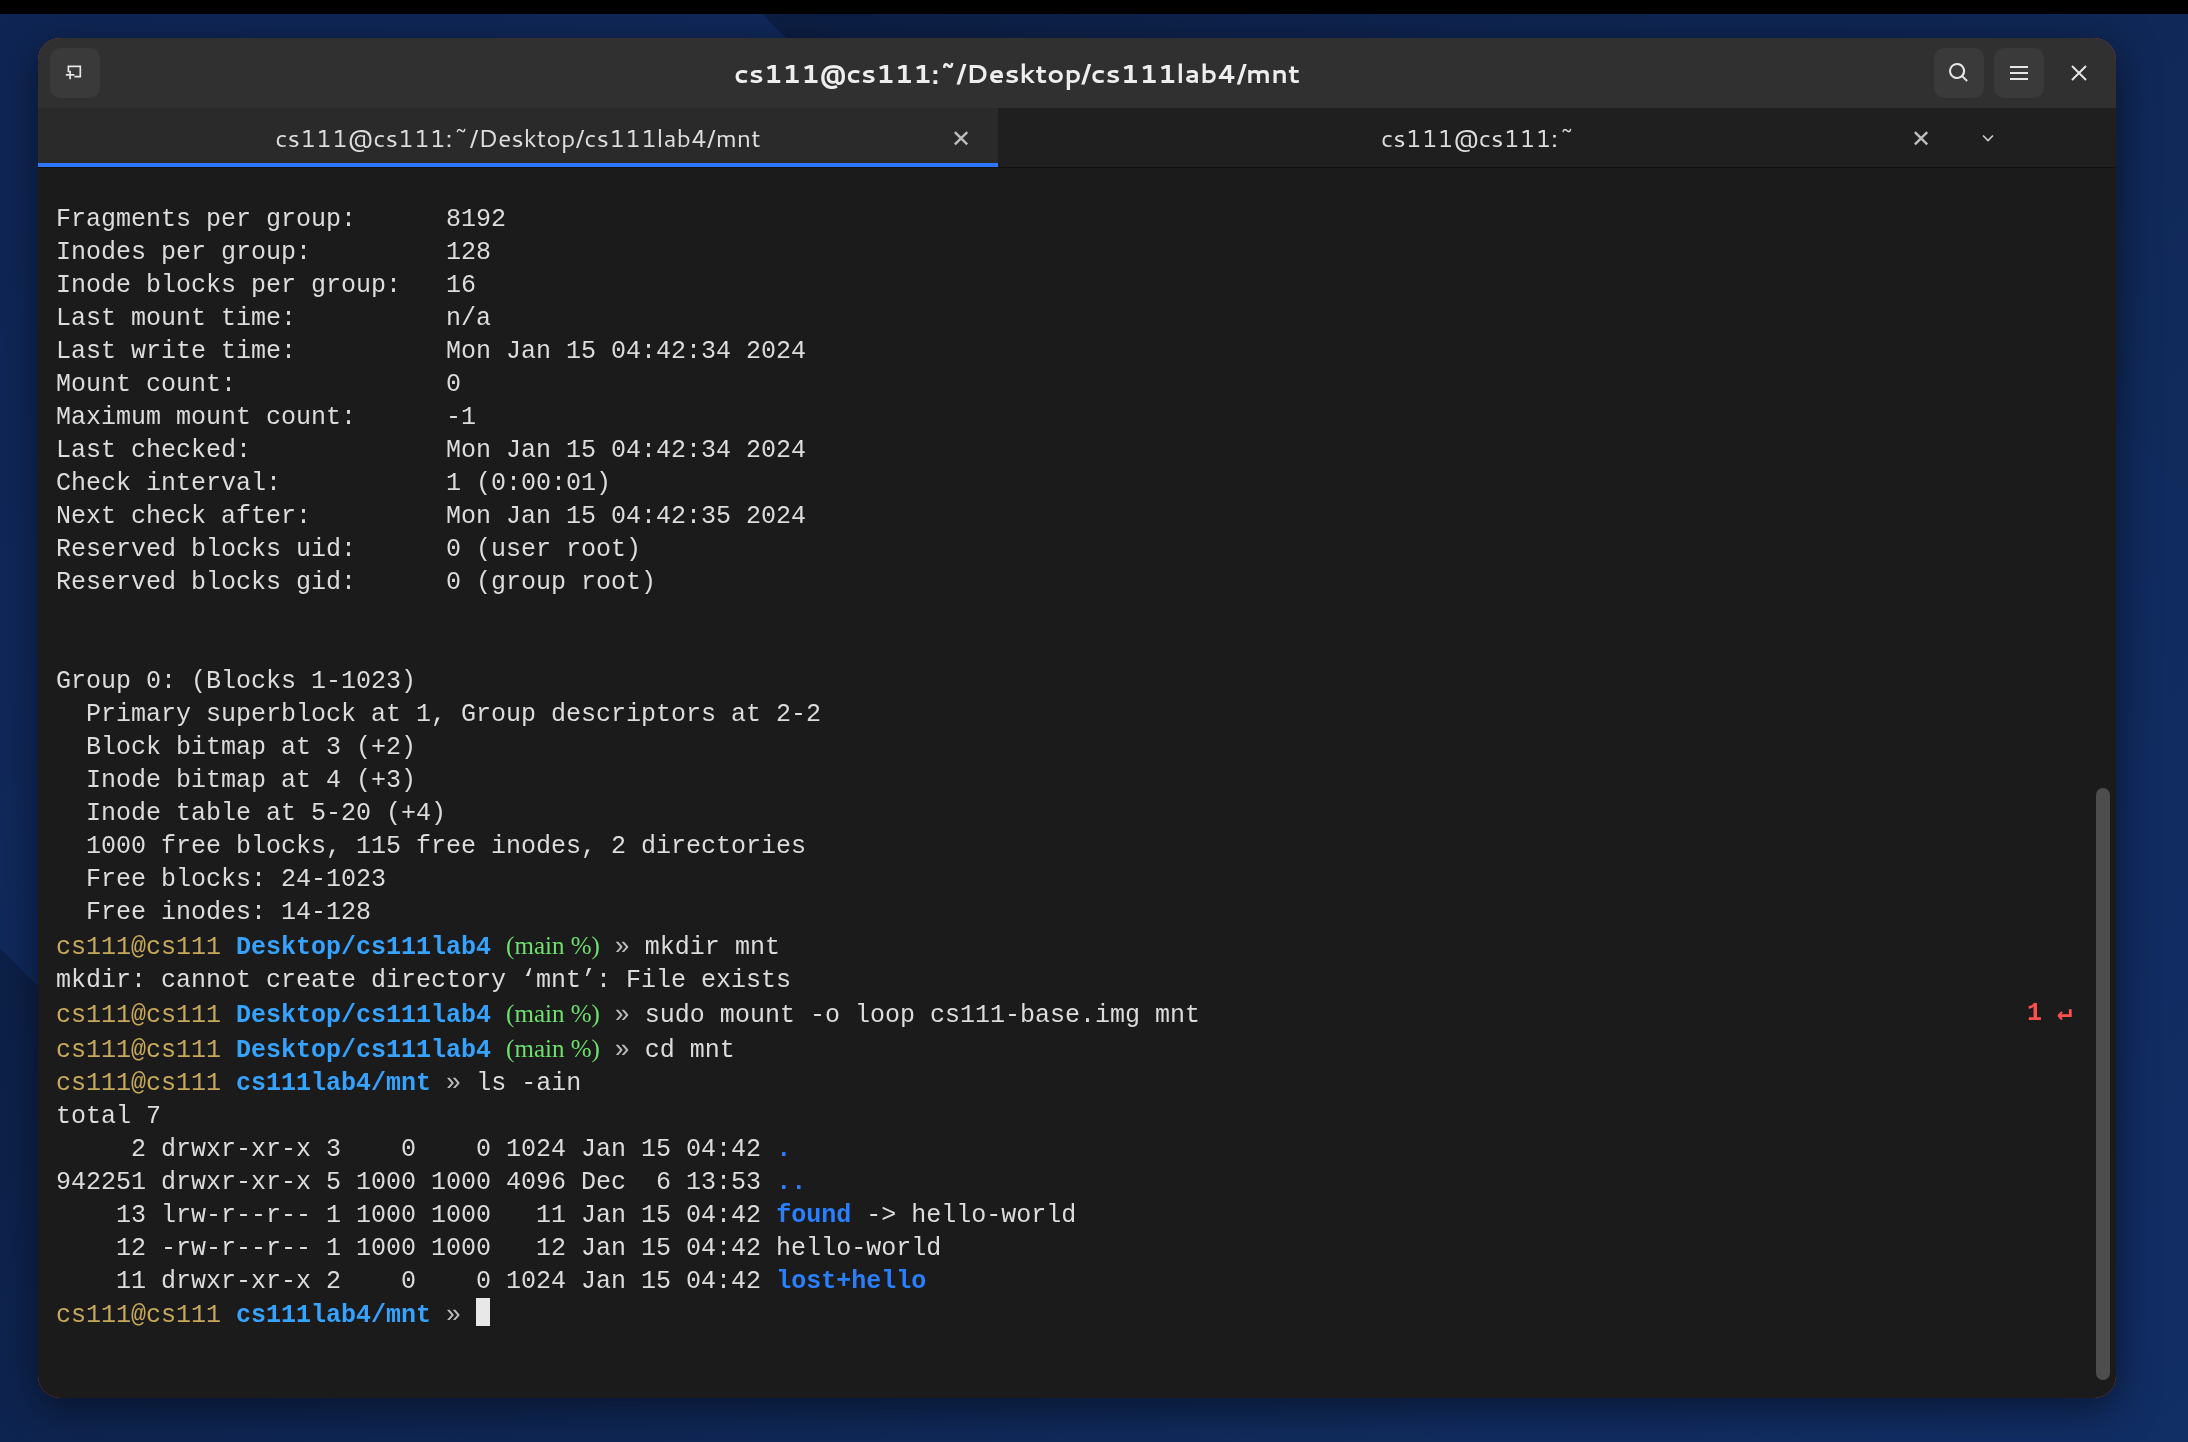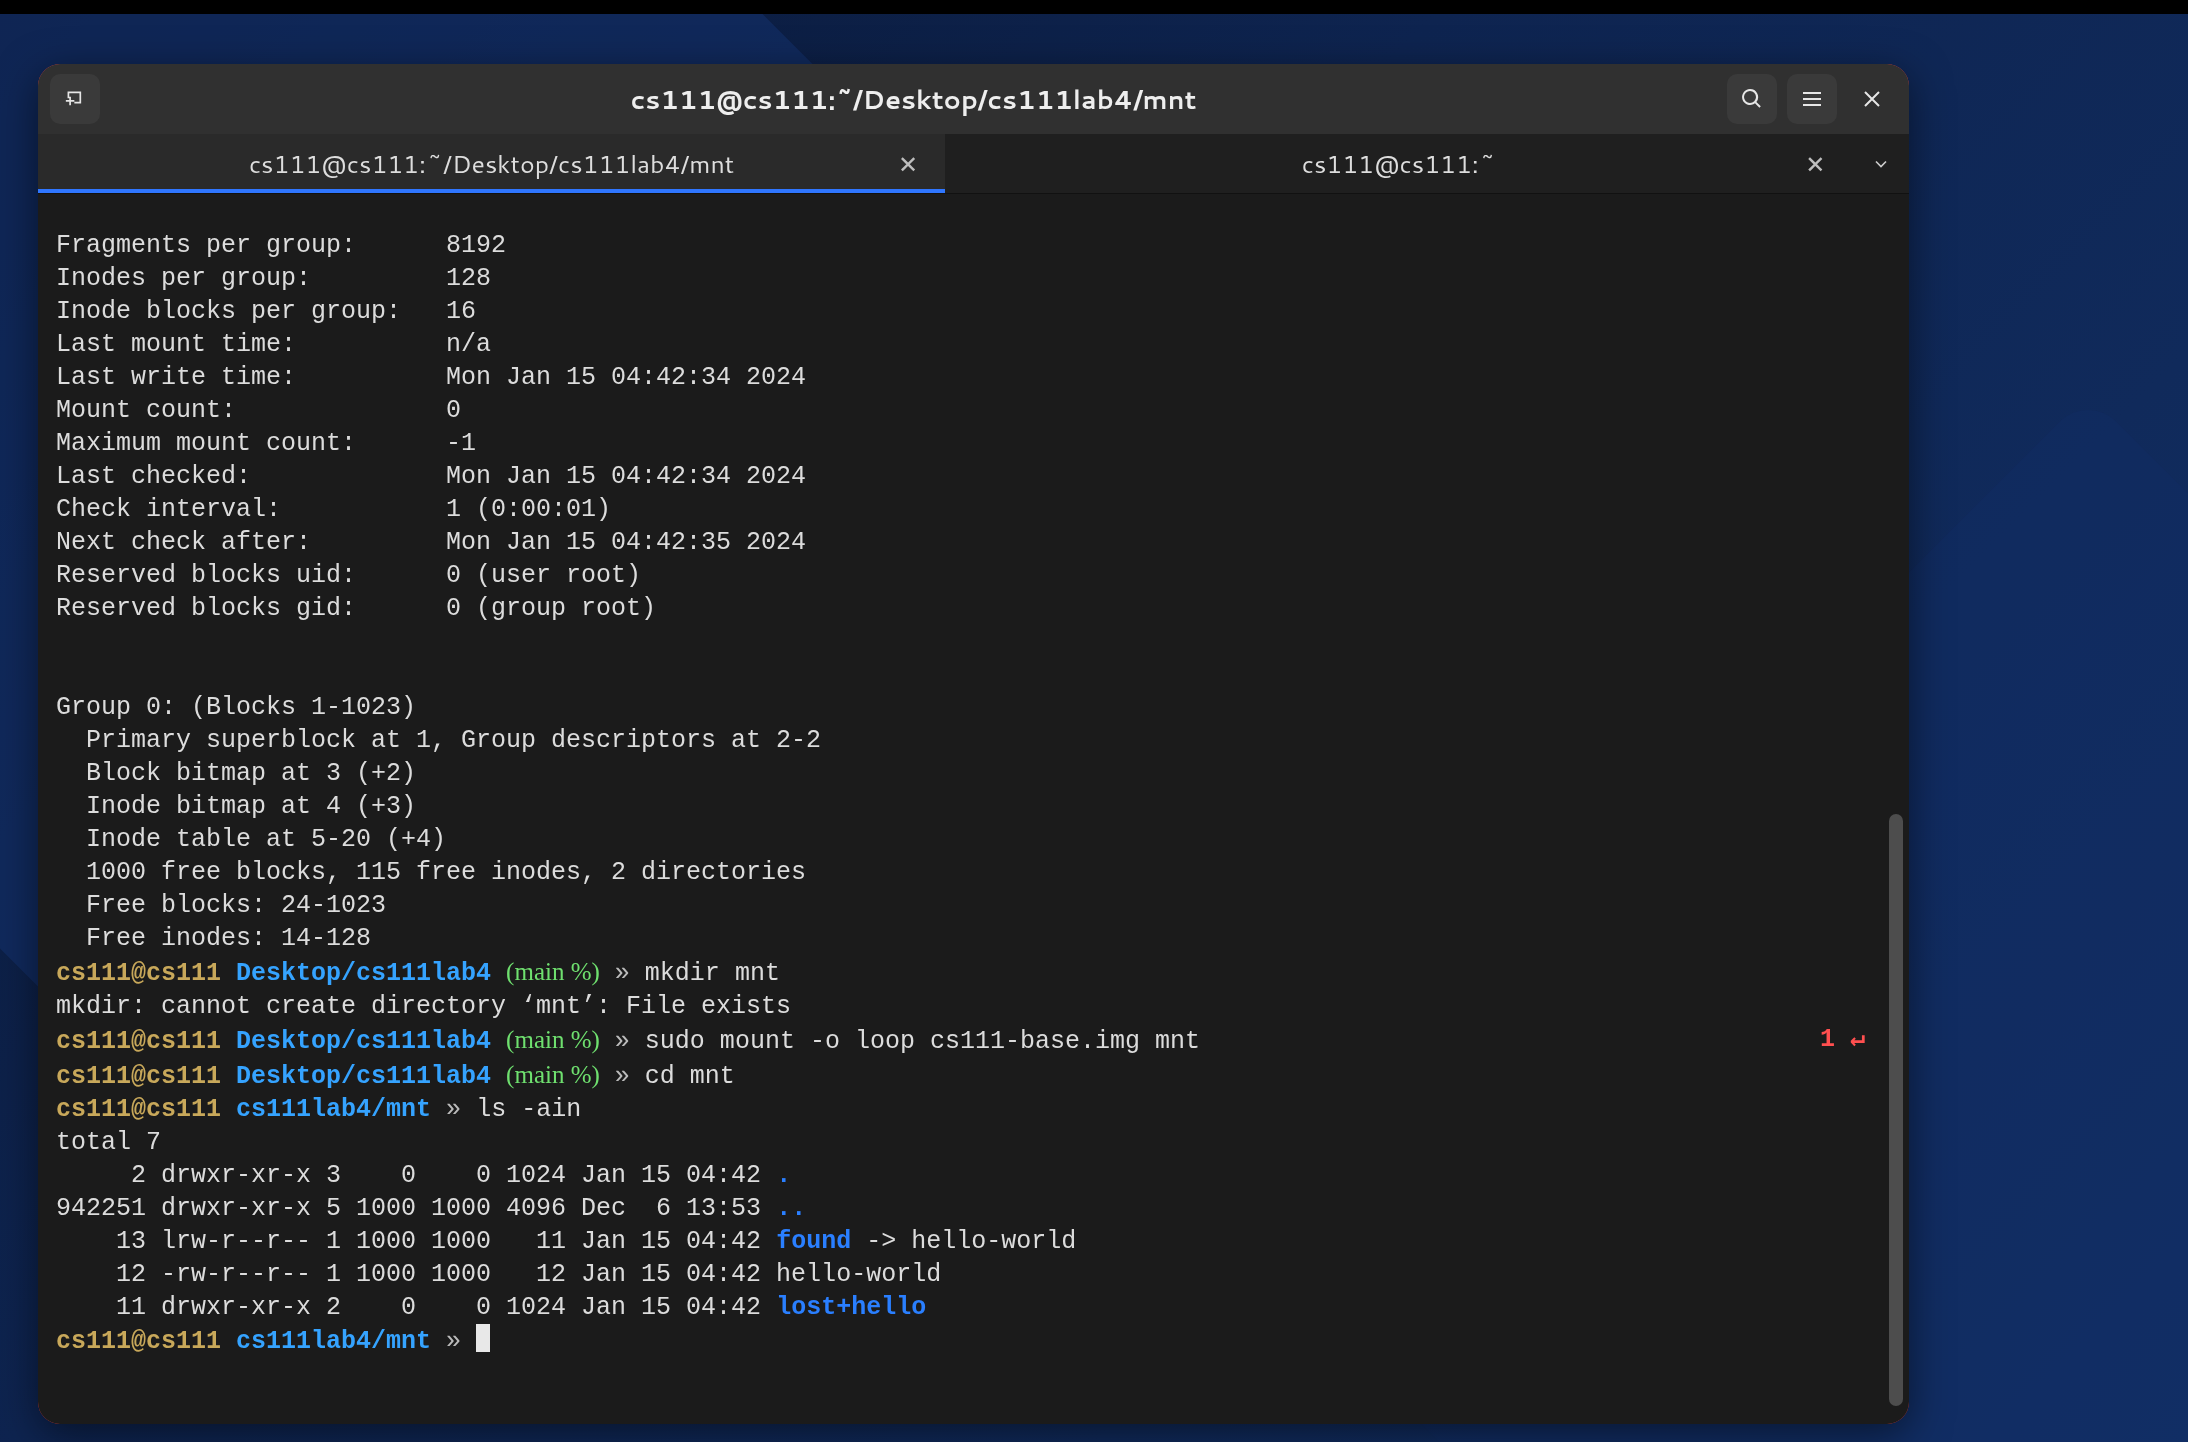--- a/index.html
+++ b/index.html
@@ -33,22 +33,22 @@
     right:-500px; bottom:-400px;
     background: rgba(18,45,100,.45);
   }
   .topbar{
     position:absolute; top:0; left:0; right:0;
     height:14px; background:#000;
   }
 
   .terminal-window{
     position:absolute;
-    left:38px; top:64px;
-    width:1871px; height:1360px;
+    left:38px; top:38px;
+    width:2078px; height:1360px;
     background:#ef4444;
     border-radius:22px;
     box-shadow:0 10px 40px rgba(0,0,0,.5);
     display:flex; flex-direction:column;
     overflow:hidden;
   }
   .titlebar{
     height:70px;
     background:#303030;
     display:flex; align-items:center;
@@ -120,21 +120,21 @@
   }
 
   pre.term{
     color:#dcdcdc;
     font-size:25px;
     line-height:33px;
     white-space:pre;
     font-family: ui-monospace, Menlo, Consolas, "Liberation Mono", monospace;
     margin-top: 25px;
   }
-  .host{ color:#c8a85a; font-weight:700; }
+  .host{ color:#c8a85a; font-weight:400; }
   .path{ color:#35a3ff; font-weight:700;text-align:right; }
   .branch{ color:#6fe06f;font-family:Liberation Serif, serif; }
   .arrow{ color:#bbb; }
   .dir{ color:#2a7fff; font-weight:700; }
   .red{ color:#ff4f4f; font-weight:700; }
   .cursor{
     display:inline-block; width:14px; height:28px;
     background:#e8e8e8; vertical-align:-4px;
     animation: blink 1s step-end infinite;
   }

